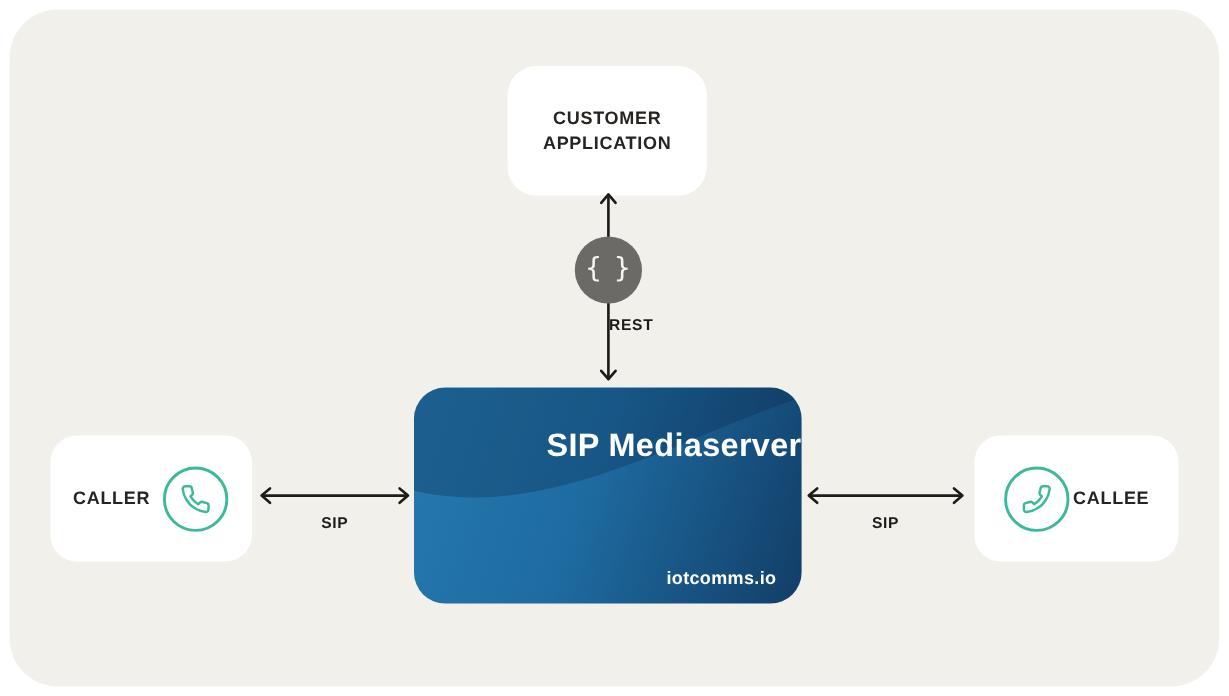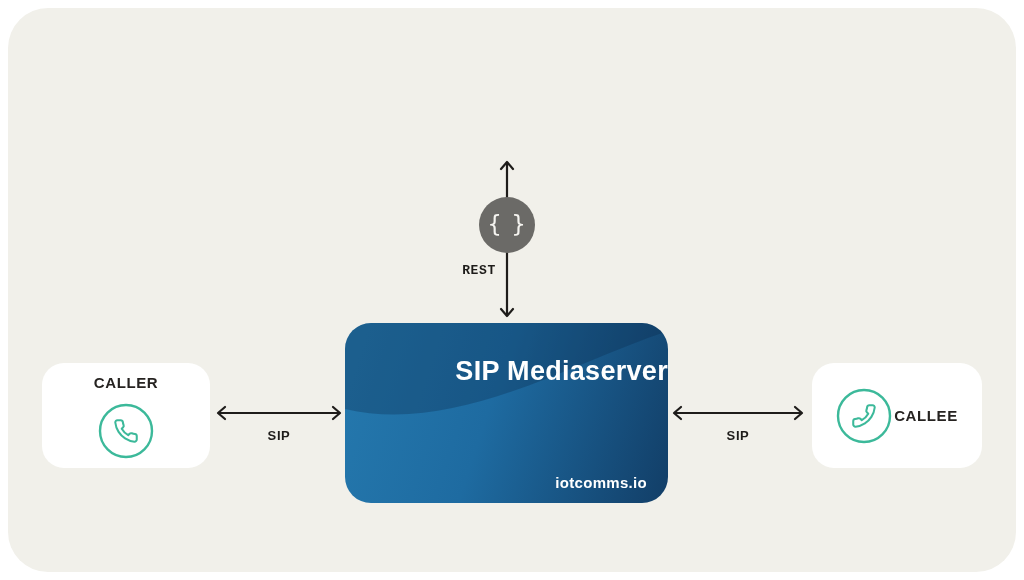--- a/index.html
+++ b/index.html
@@ -16,38 +16,38 @@
   }
   .node {
     position: absolute; background: #ffffff; border-radius: 24px;
     display: flex; align-items: center; justify-content: center;
   }
   .uc-label {
     color: #262321; font-weight: bold; font-size: 15px;
     letter-spacing: 0.6px; text-align: center; line-height: 21px;
   }
   .customer-box { left: 423px; top: 55px; width: 166px; height: 108px; }
-  .caller-box   { left: 42px;  top: 363px; width: 168px; height: 105px; border-radius: 22px; gap: 10px; flex-direction: column; }
+  .caller-box   { left: 42px;  top: 363px; width: 168px; height: 105px; border-radius: 22px; gap: 10px; }
   .callee-box   { left: 812px; top: 363px; width: 170px; height: 105px; border-radius: 22px; gap: 2px; }
 
   .code-circle {
     position: absolute; left: 479px; top: 197px; width: 56px; height: 56px;
     border-radius: 50%; background: #6b6a67;
     display: flex; align-items: center; justify-content: center;
   }
   .code-circle span {
     color: #f5f4f0; font-size: 23px; font-family: "DejaVu Sans", sans-serif;
     font-weight: 400; letter-spacing: 1px; padding-bottom: 3px;
   }
 
   .edge-label {
     position: absolute; color: #1e1c1a; font-weight: bold; font-size: 13px;
     letter-spacing: 0.6px; text-align: center; width: 62px;
   }
-  .rest-label { left: 448px; top: 263px; font-family: Liberation Mono, monospace; }
+  .rest-label { left: 495px; top: 263px; }
   .sip-left-label  { left: 248px; top: 428px; }
   .sip-right-label { left: 707px; top: 428px; }
 
   .arrow-svg { position: absolute; }
   .v-arrow { left: 494px; top: 156px; }
   .h-arrow-left  { left: 212px; top: 403px; }
   .h-arrow-right { left: 668px; top: 403px; }
 
   .blue-box {
     position: absolute; left: 345px; top: 323px; width: 323px; height: 180px;
@@ -65,20 +65,26 @@
     color: #ffffff; font-weight: 600; font-size: 15px; letter-spacing: 0.3px;
   }
   .phone-badge { width: 56px; height: 56px; flex: 0 0 auto; }
 </style>
 </head>
 <body>
 
 <div class="stage">
   <div class="panel"></div>
 
+  <div class="node customer-box">
+    <div class="uc-label">
+      <span>CUSTOMER</span><br>
+      <span>APPLICATION</span>
+    </div>
+  </div>
 
   <svg class="arrow-svg v-arrow" width="26" height="166" viewBox="0 0 26 166">
     <g stroke="#1e1c1a" stroke-width="2.2" fill="none" stroke-linecap="round" stroke-linejoin="round">
       <line x1="13" y1="7" x2="13" y2="159"></line>
       <path d="M7 13 L13 6 L19 13"></path>
       <path d="M7 153 L13 160 L19 153"></path>
     </g>
   </svg>
 
   <div class="code-circle">

